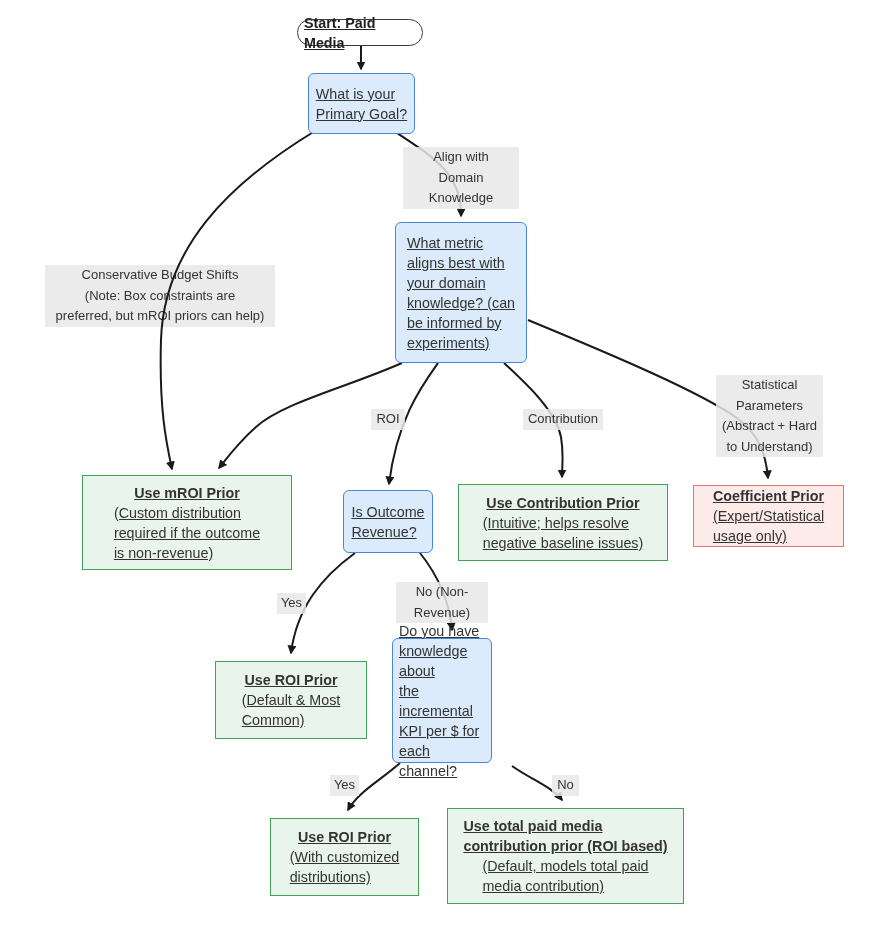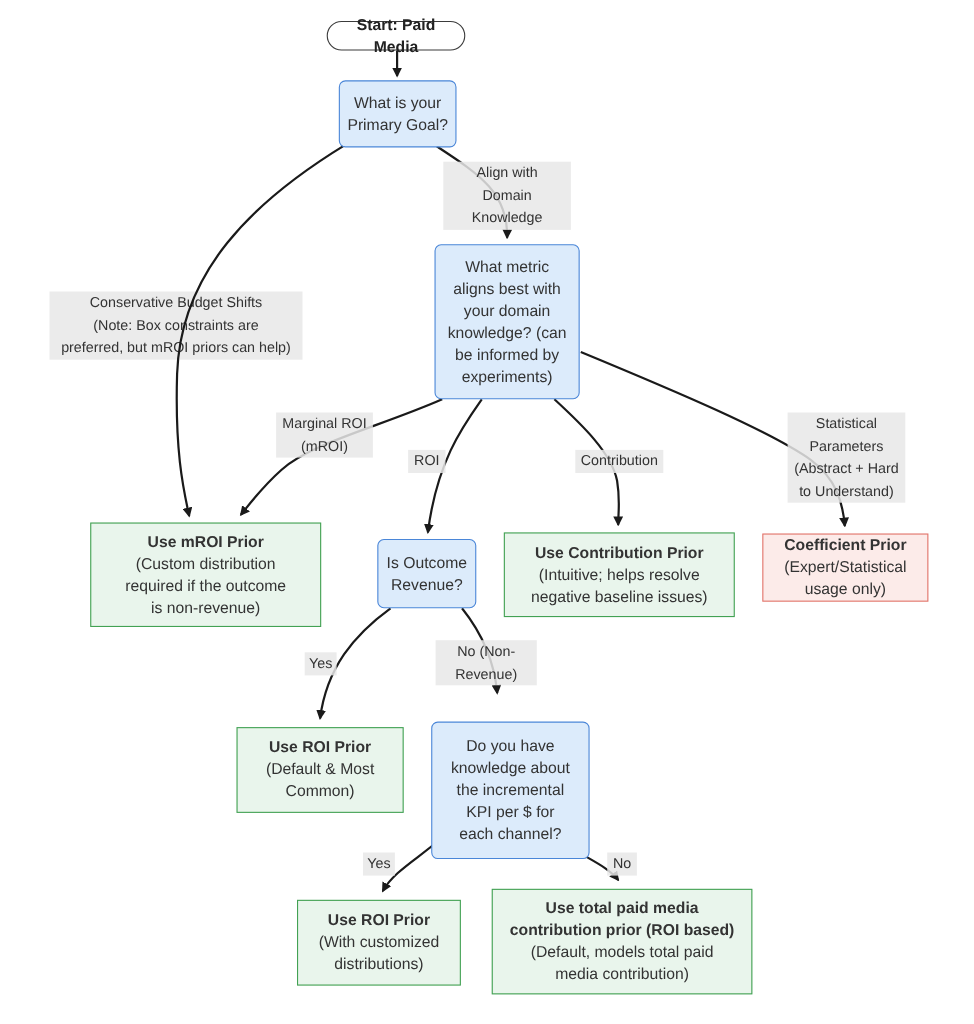--- a/index.html
+++ b/index.html
@@ -24,24 +24,25 @@
     font-size: 13px; line-height: 20.5px;
     white-space: pre-line;
     padding: 0 2px;
     box-sizing: border-box;
   }
 
   .node {
     position: absolute; z-index: 4;
     display: flex; flex-direction: column;
     justify-content: center; align-items: center;
-    text-align: center;
+    text-align: left;
     font-size: 14.3px; line-height: 20px;
     box-sizing: border-box;
     padding: 4px 6px;
+    text-decoration: underline;
   }
   .node .txt, .node .node-title, .node .node-sub { white-space: pre-line; }
   .node-title { font-weight: bold; }
   .start {
     background: #ffffff;
     border: 1.4px solid #3b3b3b;
     border-radius: 14px;
     font-weight: bold;
     color: #222222;
   }
@@ -81,22 +82,20 @@
     <path class="edge" marker-end="url(#arrow)" d="M 400 763 C 381 780, 358 792, 348 810"></path>
     <path class="edge" marker-end="url(#arrow)" d="M 512 766 C 532 780, 552 787, 562 800"></path>
   </svg>
 
   <div class="elabel" style="left:403px; top:147px; width:116px;">Align with
 Domain
 Knowledge</div>
   <div class="elabel" style="left:45px; top:265px; width:230px;">Conservative Budget Shifts
 (Note: Box constraints are
 preferred, but mROI priors can help)</div>
-  <div class="elabel" style="left:251px; top:375px; width:88px;">Marginal ROI
-(mROI)</div>
   <div class="elabel" style="left:371px; top:409px; width:34px;">ROI</div>
   <div class="elabel" style="left:523px; top:409px; width:80px;">Contribution</div>
   <div class="elabel" style="left:716px; top:375px; width:107px;">Statistical
 Parameters
 (Abstract + Hard
 to Understand)</div>
   <div class="elabel" style="left:277px; top:593px; width:29px;">Yes</div>
   <div class="elabel" style="left:396px; top:582px; width:92px;">No (Non-
 Revenue)</div>
   <div class="elabel" style="left:330px; top:775px; width:29px;">Yes</div>
@@ -147,21 +146,21 @@
     <div class="node-sub">(Expert/Statistical
 usage only)</div>
   </div>
 
   <div class="node green" style="left:215px; top:661px; width:152px; height:78px;">
     <div class="node-title">Use ROI Prior</div>
     <div class="node-sub">(Default &amp; Most
 Common)</div>
   </div>
 
-  <div class="node q" style="left:392px; top:656px; width:144px; height:125px;">
+  <div class="node q" style="left:392px; top:638px; width:100px; height:125px;">
     <div class="txt">Do you have
 knowledge about
 the incremental
 KPI per $ for
 each channel?</div>
   </div>
 
   <div class="node green" style="left:270px; top:818px; width:149px; height:78px;">
     <div class="node-title">Use ROI Prior</div>
     <div class="node-sub">(With customized

